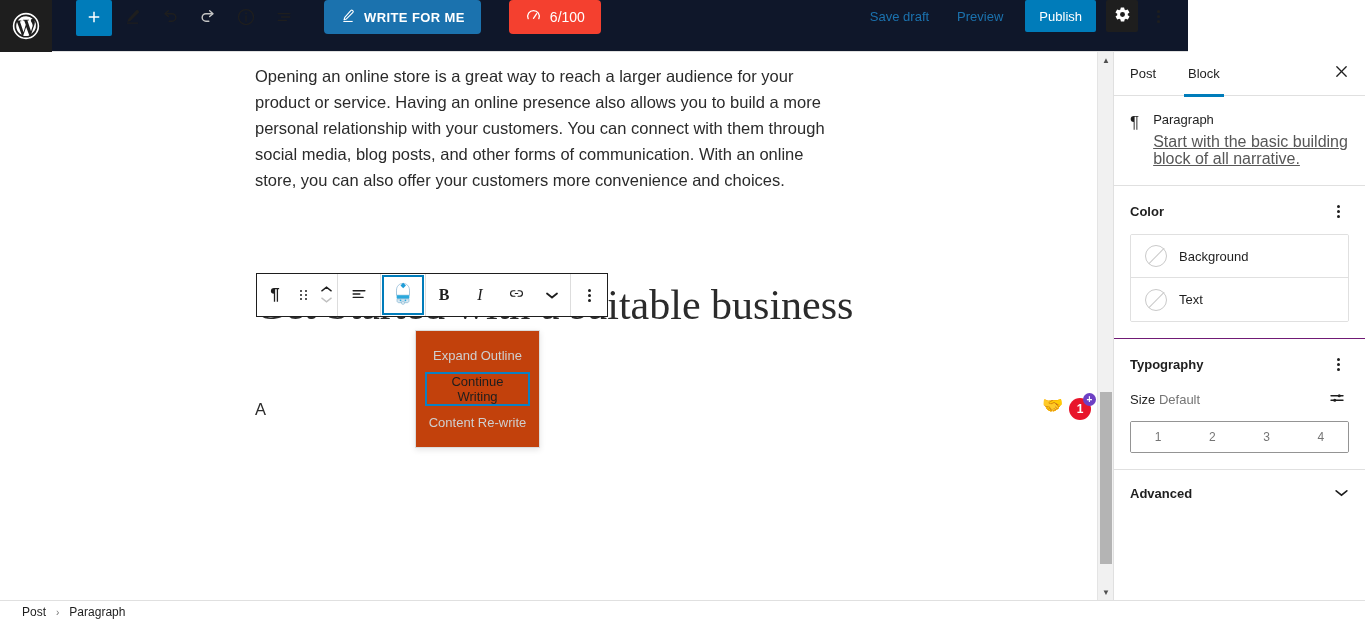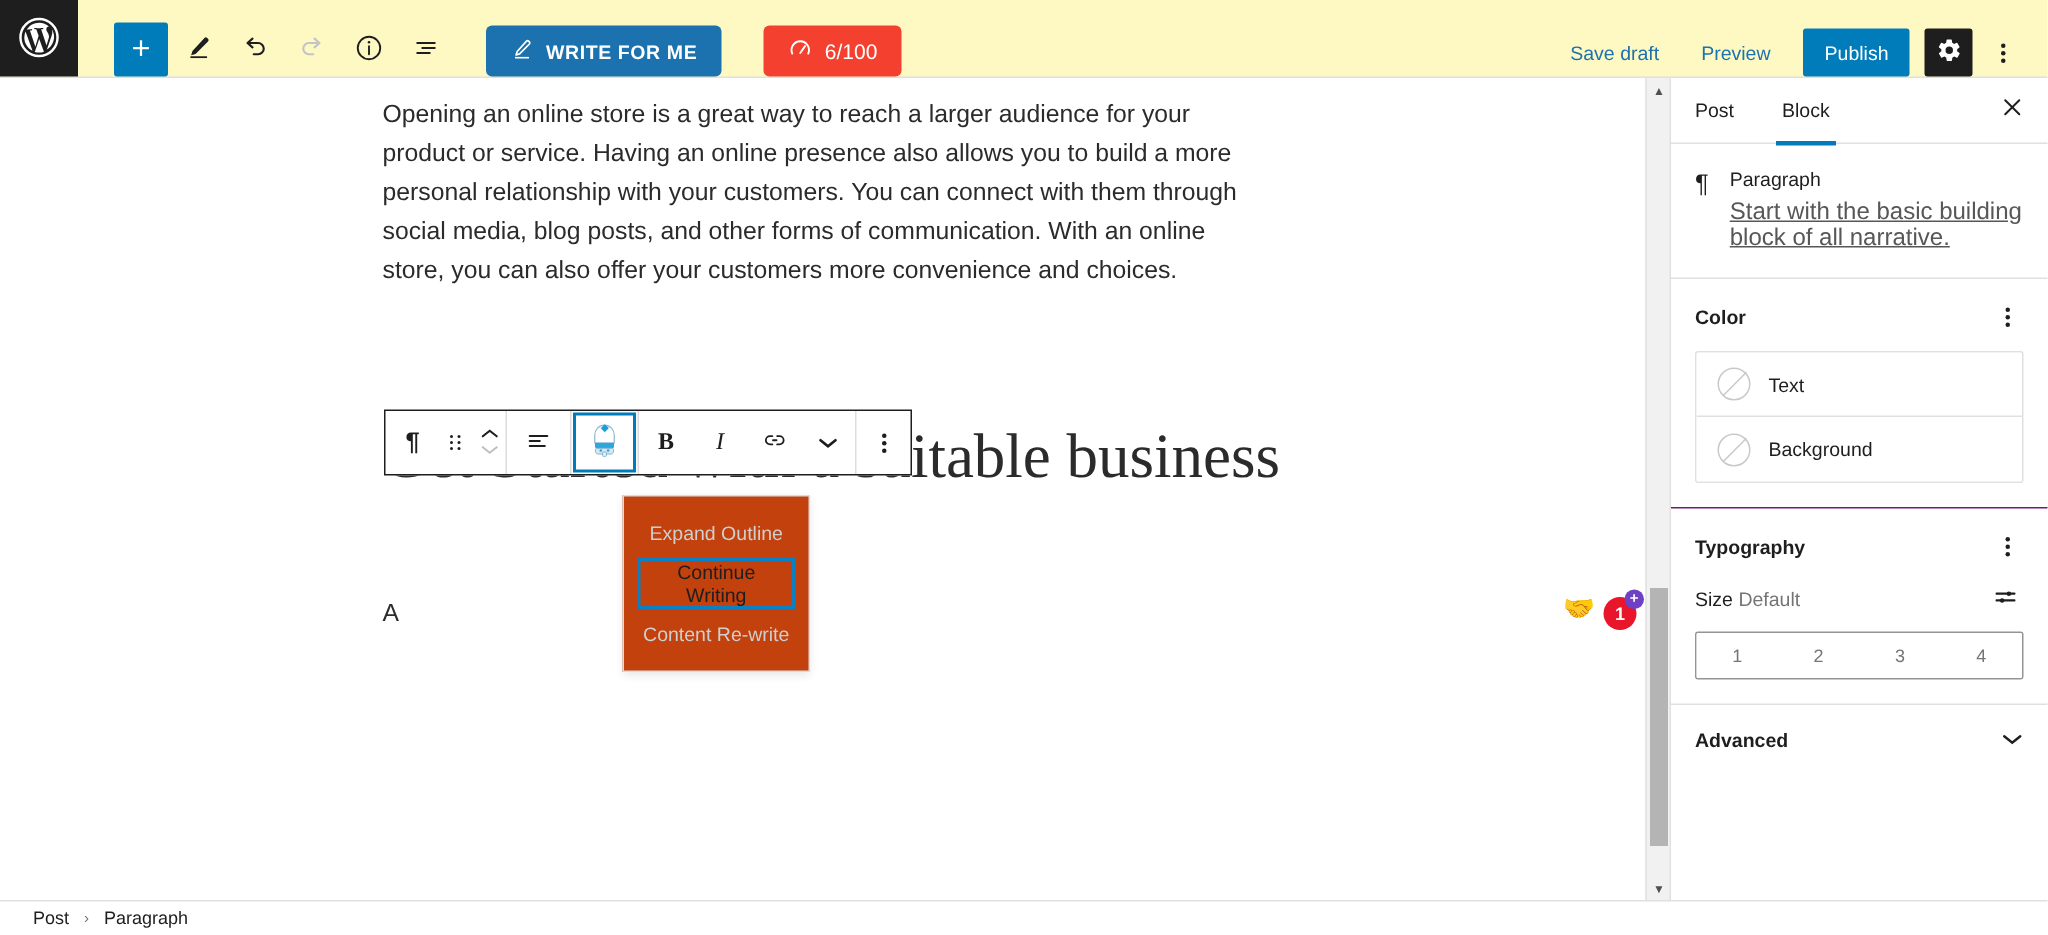--- a/index.html
+++ b/index.html
@@ -8,24 +8,24 @@
     width: 1365px; height: 623px;
     overflow: hidden;
     background: #fff;
     font-family: "Liberation Sans", sans-serif;
     -webkit-font-smoothing: antialiased;
   }
 
   
   .topbar {
     position: absolute; top: 0; left: 0;
-    width: 1365px; height: 52px;
-    background: #fef9c3;
+    width: 1188px; height: 52px;
+    background: #0f172a;
     border-bottom: 1px solid #e0e0e0;
-    display: flex; align-items: flex-end;
+    display: flex; align-items: flex-start;
   }
   .wp-logo {
     width: 52px; height: 52px;
     background: #1e1e1e;
     display: flex; align-items: center; justify-content: center;
     flex: 0 0 52px;
     cursor: pointer;
   }
   .wp-logo svg { display: block; }
 
@@ -653,25 +653,25 @@
       <span class="sb-sec-title">Color</span>
       <button class="sb-sec-kebab">
         <i></i>
           <i></i>
           <i></i>
       </button>
     </div>
     <div class="color-list">
       <div class="color-row">
         <span class="swatch-empty"></span>
-        <span class="color-label">Text</span>
+        <span class="color-label">Background</span>
       </div>
       <div class="color-row">
         <span class="swatch-empty"></span>
-        <span class="color-label">Background</span>
+        <span class="color-label">Text</span>
       </div>
     </div>
   </div>
 
   <div class="sb-section noborder">
     <div class="sb-sec-head">
       <span class="sb-sec-title">Typography</span>
       <button class="sb-sec-kebab">
         <i></i>
           <i></i>

